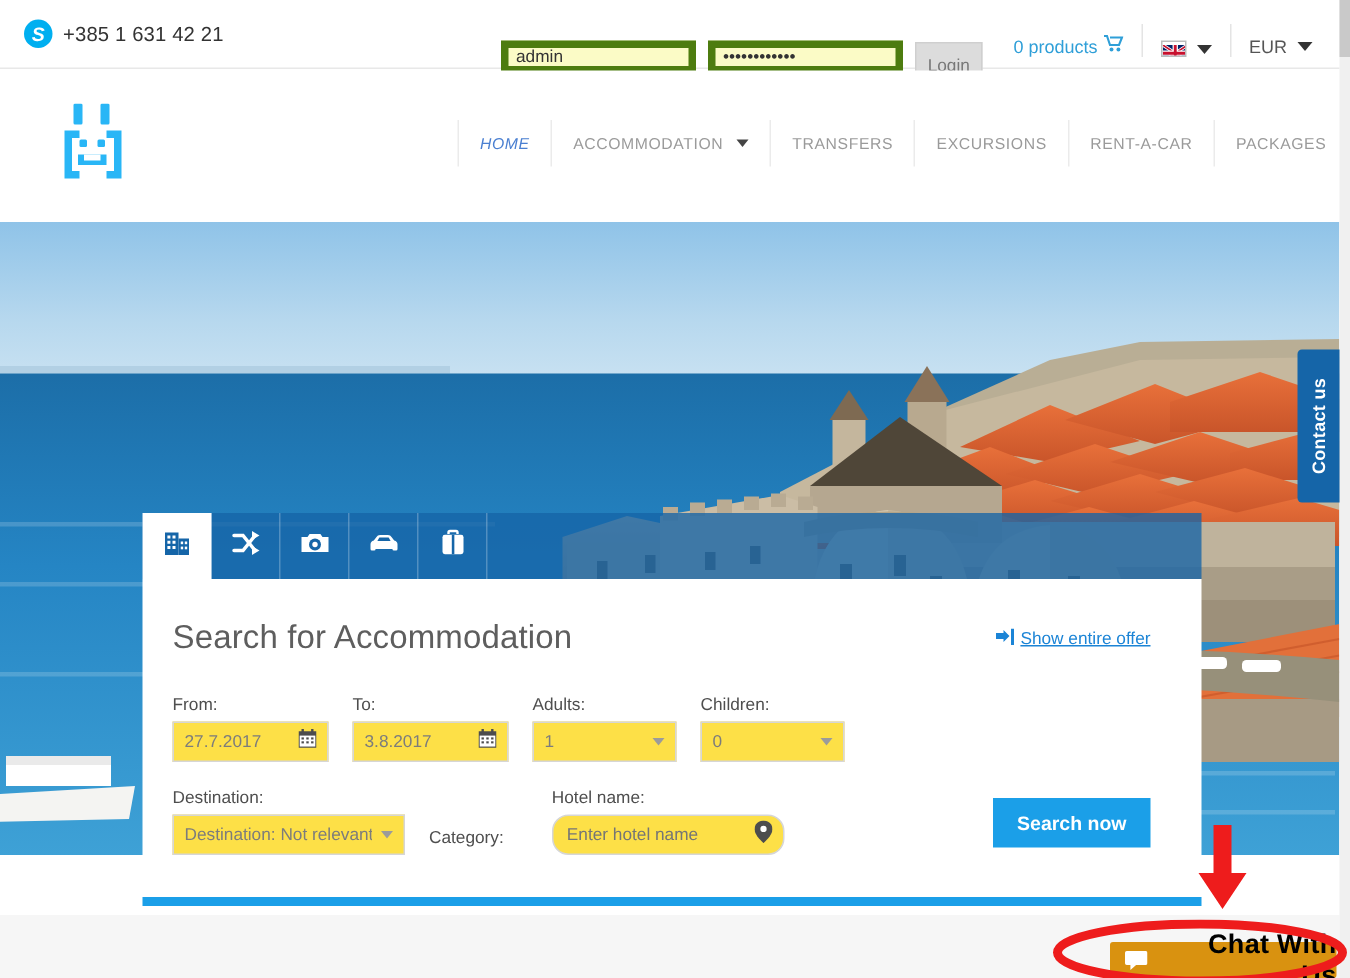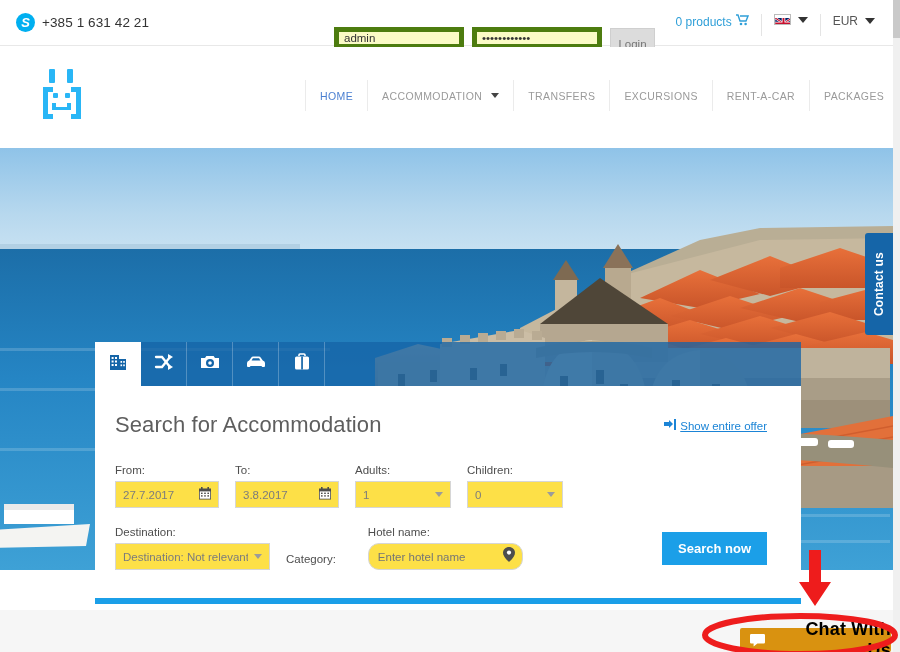--- a/index.html
+++ b/index.html
@@ -40,21 +40,21 @@
   .login-input.user { width:130px; }
   .login-input.pass { width:130px; margin-left:8px; letter-spacing:0px; }
   .login-btn {
     margin-left:8px; height:31px; width:45px;
     background:#dcdcdc; border:1px solid #cfcfcf; color:#777;
     font-size:11.5px; cursor:pointer;
     font-family:"Liberation Sans", sans-serif;
     margin-top:12px;
   }
 
-  .util-right { position:absolute; right:18px; top:14px; display:flex; align-items:flex-start; height:24px; }
+  .util-right { position:absolute; right:18px; top:14px; display:flex; align-items:flex-end; height:24px; }
   .util-sep { width:1px; height:22px; background:#e4e4e4; margin:0 12px; }
   .products-link { font-size:12px; color:#2f9fd8; display:flex; align-items:center; cursor:pointer; }
   .cart-ico { margin-left:4px; display:inline-block; }
   .flag {
     width:17px; height:11px; display:inline-block; position:relative; overflow:hidden;
     border:1px solid #bbb;
   }
   .caret { width:0;height:0;border-left:5px solid transparent;border-right:5px solid transparent;border-top:6px solid #333; display:inline-block; margin-left:7px; cursor:pointer;}
   .cur-label { font-size:12px; color:#555; }
 
@@ -67,21 +67,21 @@
   .logo-mark { width:44px; height:52px; position:relative; }
   .logo-text { font-size:33px; color:#29b6f6; font-weight:bold; margin-left:9px; letter-spacing:-.5px; }
 
   .mainmenu { position:absolute; left:305px; top:33px; display:flex; align-items:stretch; height:31px; }
   .menu-item {
     display:flex; align-items:center; justify-content:center;
     padding:0 14px; font-size:10.5px; letter-spacing:.4px;
     color:#9a9a9a; border-right:1px solid #ebebeb; cursor:pointer; white-space:nowrap;
   }
   .menu-item:first-child { border-left:1px solid #ebebeb; }
-  .menu-item.active { color:#4a7fd1; }
+  .menu-item.active { color:#4a7fd1;font-style:italic; }
   .menu-caret {
     width:0;height:0;border-left:4px solid transparent;border-right:4px solid transparent;
     border-top:5px solid #444; margin-left:9px;
   }
 
   
   .hero { position:absolute; left:0; top:148px; width:893px; height:422px; overflow:hidden; }
   .hero svg { display:block; }
 
   .contact-tab {

